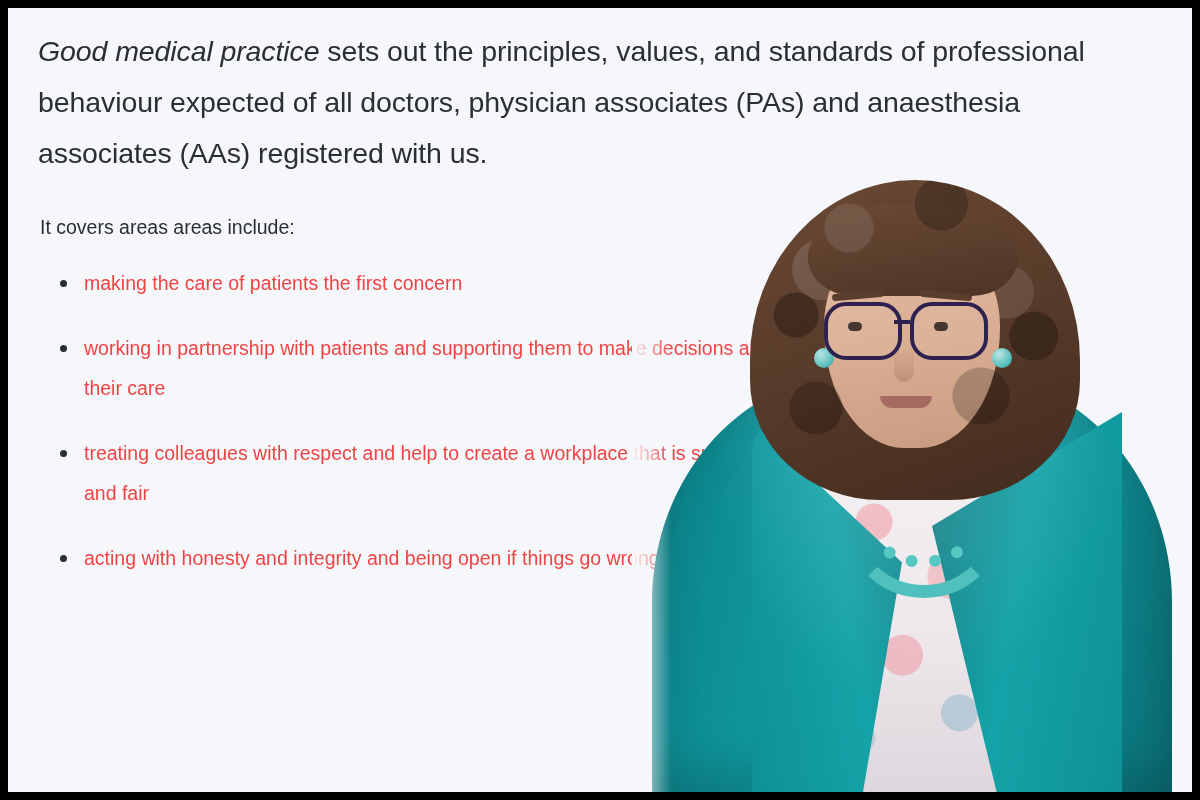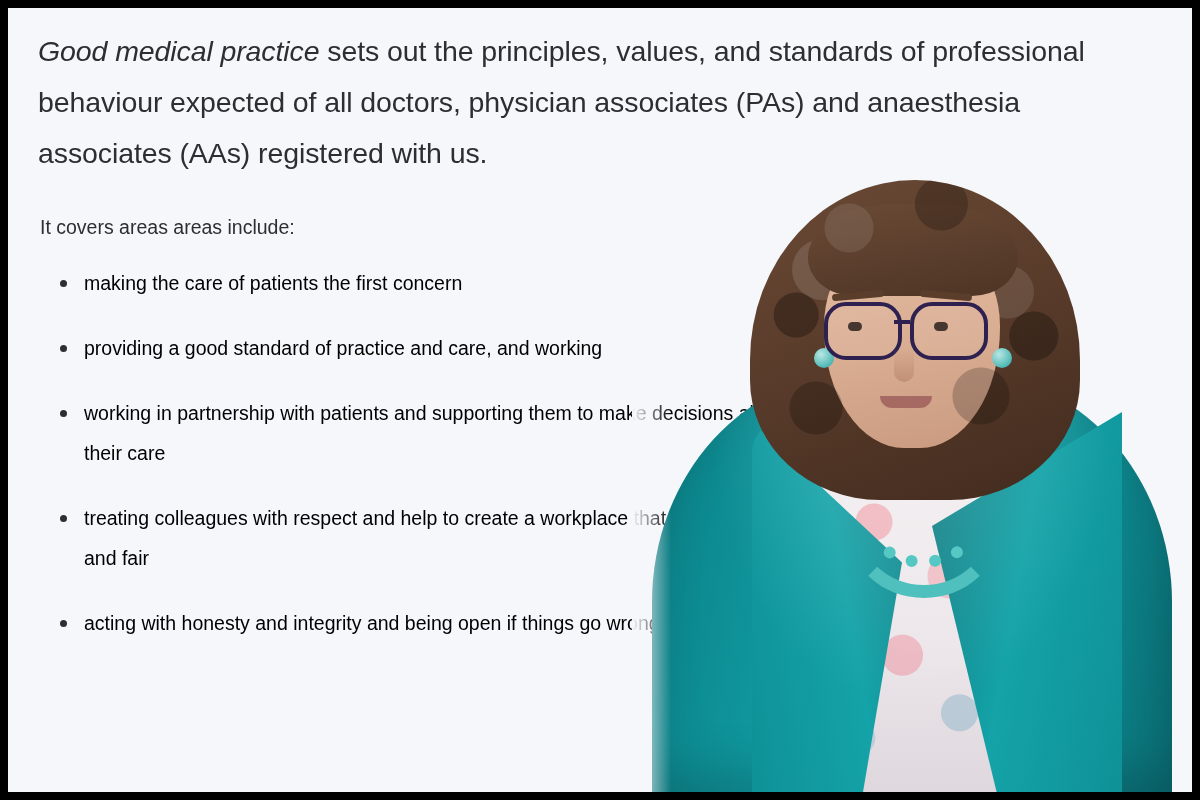--- a/index.html
+++ b/index.html
@@ -48,21 +48,21 @@
   }
   ul.points {
     list-style: none;
     margin: 0;
     padding: 0 0 0 46px;
   }
   ul.points li {
     position: relative;
     font-size: 19.5px;
     line-height: 40px;
-    color: #000000;
+    color: #ef4444;
     margin: 0 0 25px 0;
     max-width: 720px;
   }
   ul.points li::before {
     content: "";
     position: absolute;
     left: -24px;
     top: 17px;
     width: 7px;
     height: 7px;
@@ -291,21 +291,20 @@
 
 <div class="frame">
   <div class="content">
 
     <p class="lead"><em>Good medical practice</em><span> sets out the principles, values, and standards of professional behaviour expected of all doctors, physician associates (PAs) and anaesthesia associates (AAs) registered with us.</span></p>
 
     <p class="covers">It covers areas areas include:</p>
 
     <ul class="points">
       <li>making the care of patients the first concern</li>
-      <li>providing a good standard of practice and care, and working</li>
       <li>working in partnership with patients and supporting them to make decisions about their care</li>
       <li>treating colleagues with respect and help to create a workplace that is supportive and fair</li>
       <li>acting with honesty and integrity and being open if things go wrong</li>
     </ul>
 
   </div>
 
   <div class="portrait" title="Portrait of a person with curly brown hair, purple glasses, a teal jacket and a turquoise beaded necklace">
     <div class="p-layer jacket"></div>
     <div class="p-layer blouse"></div>

